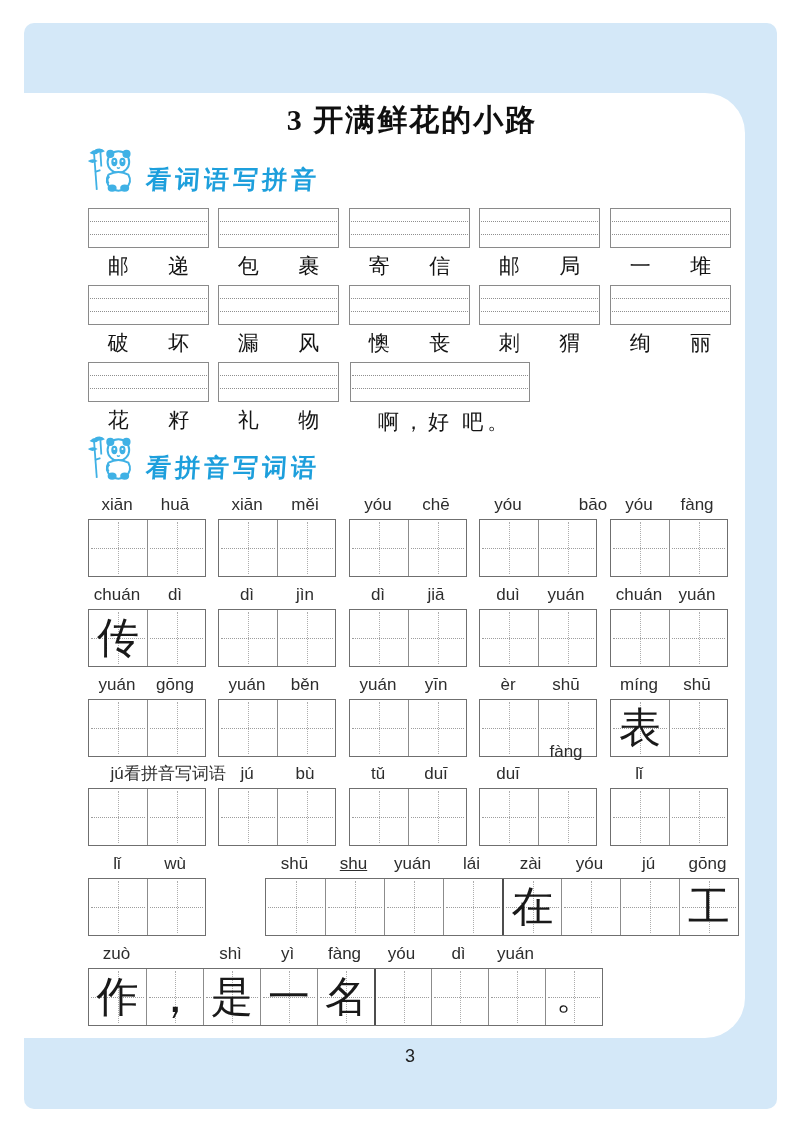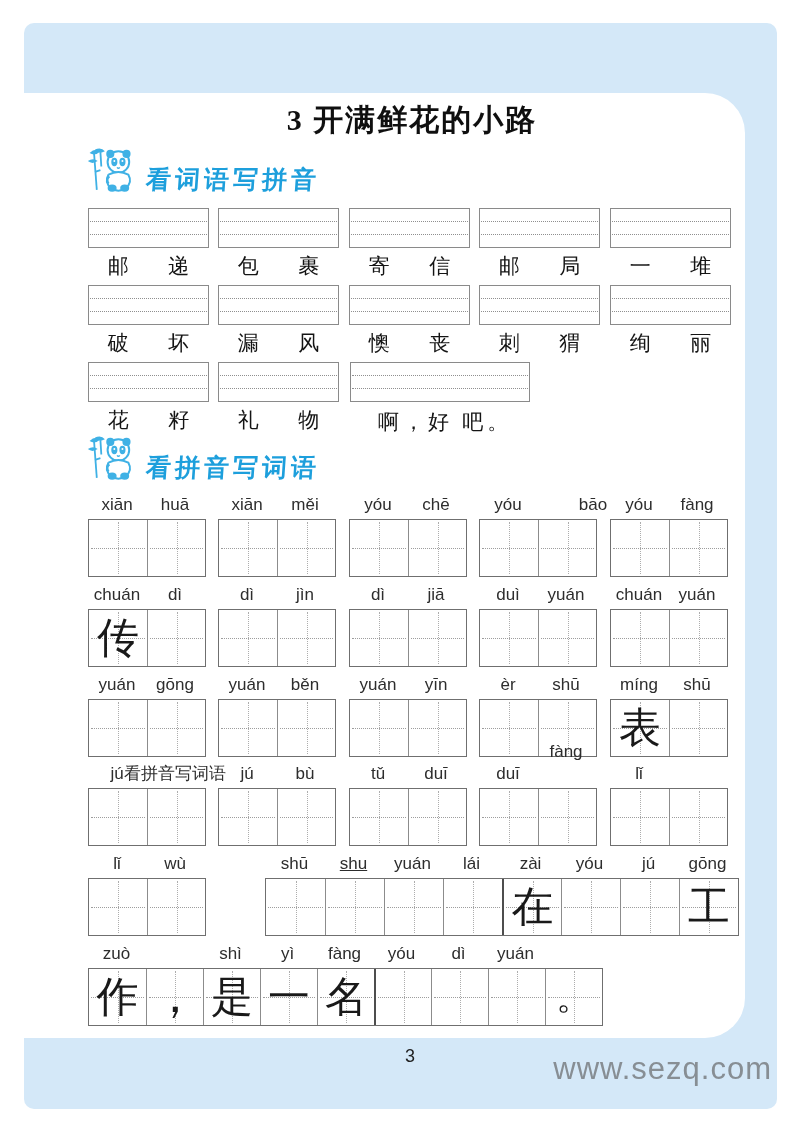--- a/index.html
+++ b/index.html
@@ -128,21 +128,20 @@
         <path d="M25 31 q11 -6 22 0 q5 9 -3 15 q-8 6 -16 0 q-8 -6 -3 -15" fill="#fff" stroke="#3fb1e5" stroke-width="2.2"></path>
         <ellipse cx="29" cy="46" rx="5" ry="4" fill="#3fb1e5"></ellipse>
         <ellipse cx="43" cy="46" rx="5" ry="4" fill="#3fb1e5"></ellipse>
         <path d="M26 33 q-4 3 -1 8" stroke="#3fb1e5" stroke-width="2.4" fill="none"></path>
       </svg>
     </span>
     <span class="label">看拼音写词语</span>
   </div>
 
   <div class="page-number">3</div>
-  <div class="watermark">www.sezq.com</div>
 <div class="pbox" style="left: 88px; top: 208px; width: 121px; height: 40px;">
       <div class="pline" style="top: 12px;"></div>
       <div class="pline" style="top: 25px;"></div>
     </div>
     <div class="wlabel" style="left: 88px; top: 254px; width: 121px; height: 24px;">
       <span>邮</span>
       <span>递</span>
     </div>
     <div class="pbox" style="left: 218px; top: 208px; width: 121px; height: 40px;">
       <div class="pline" style="top: 12px;"></div>

